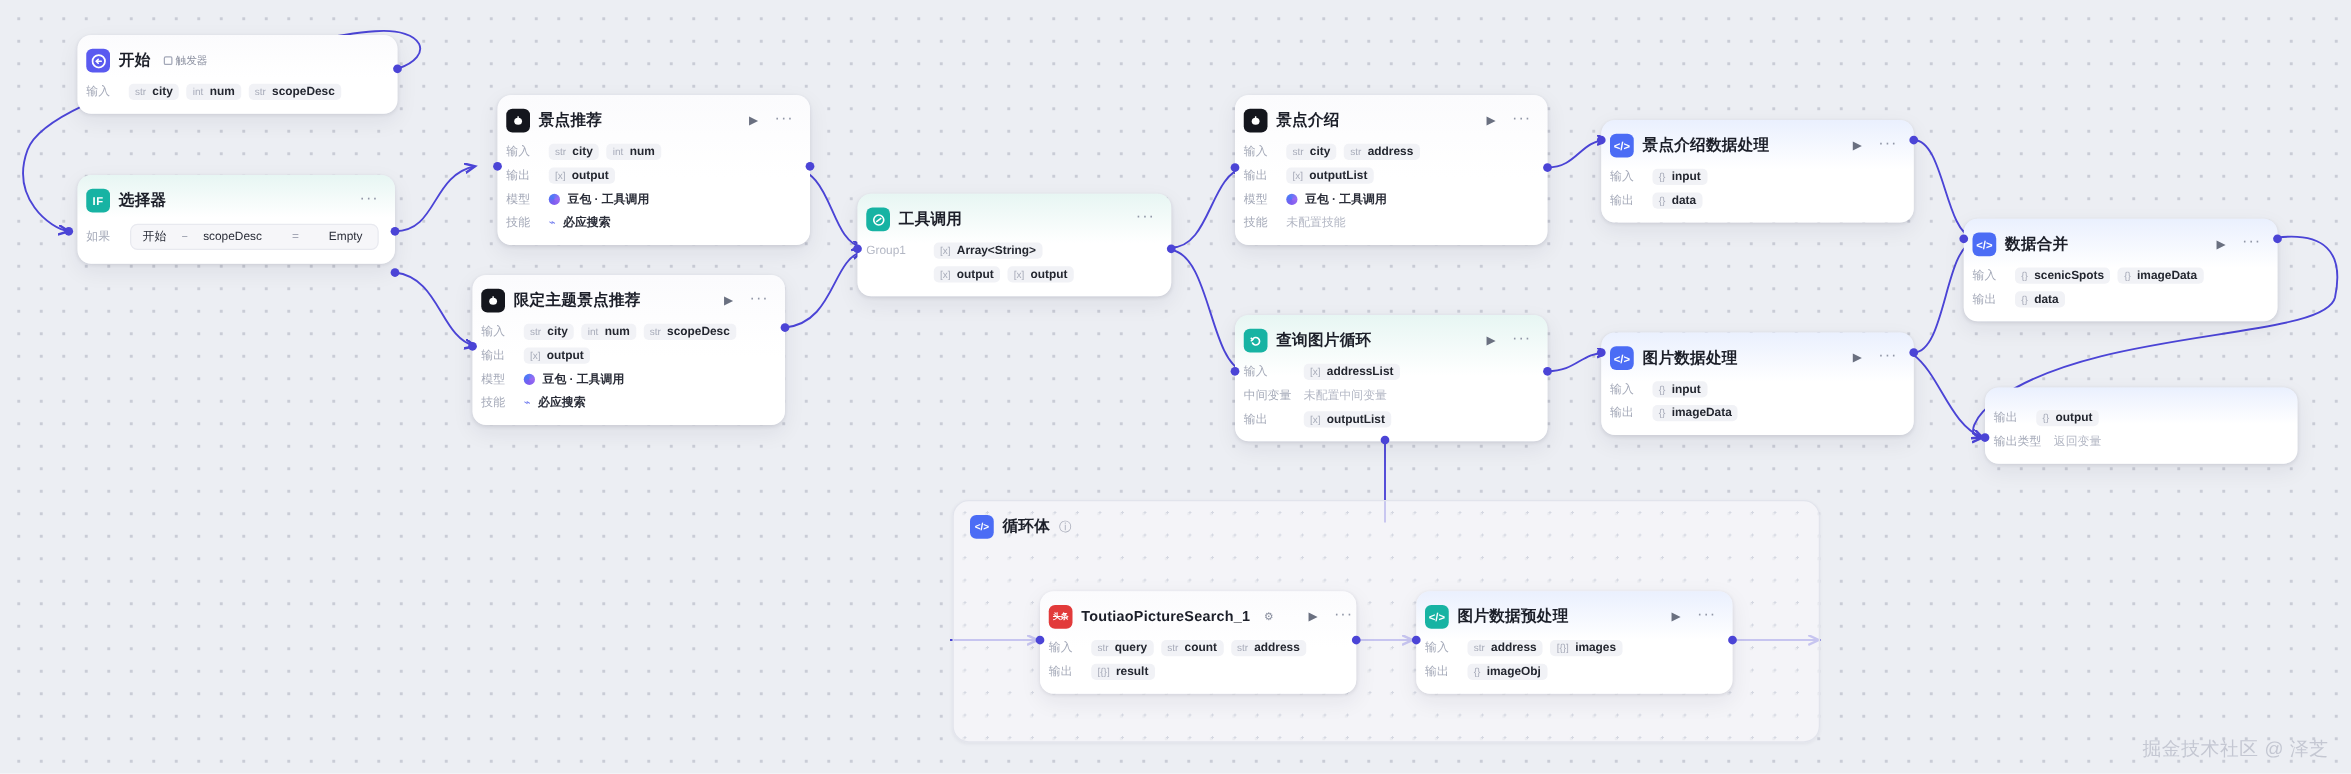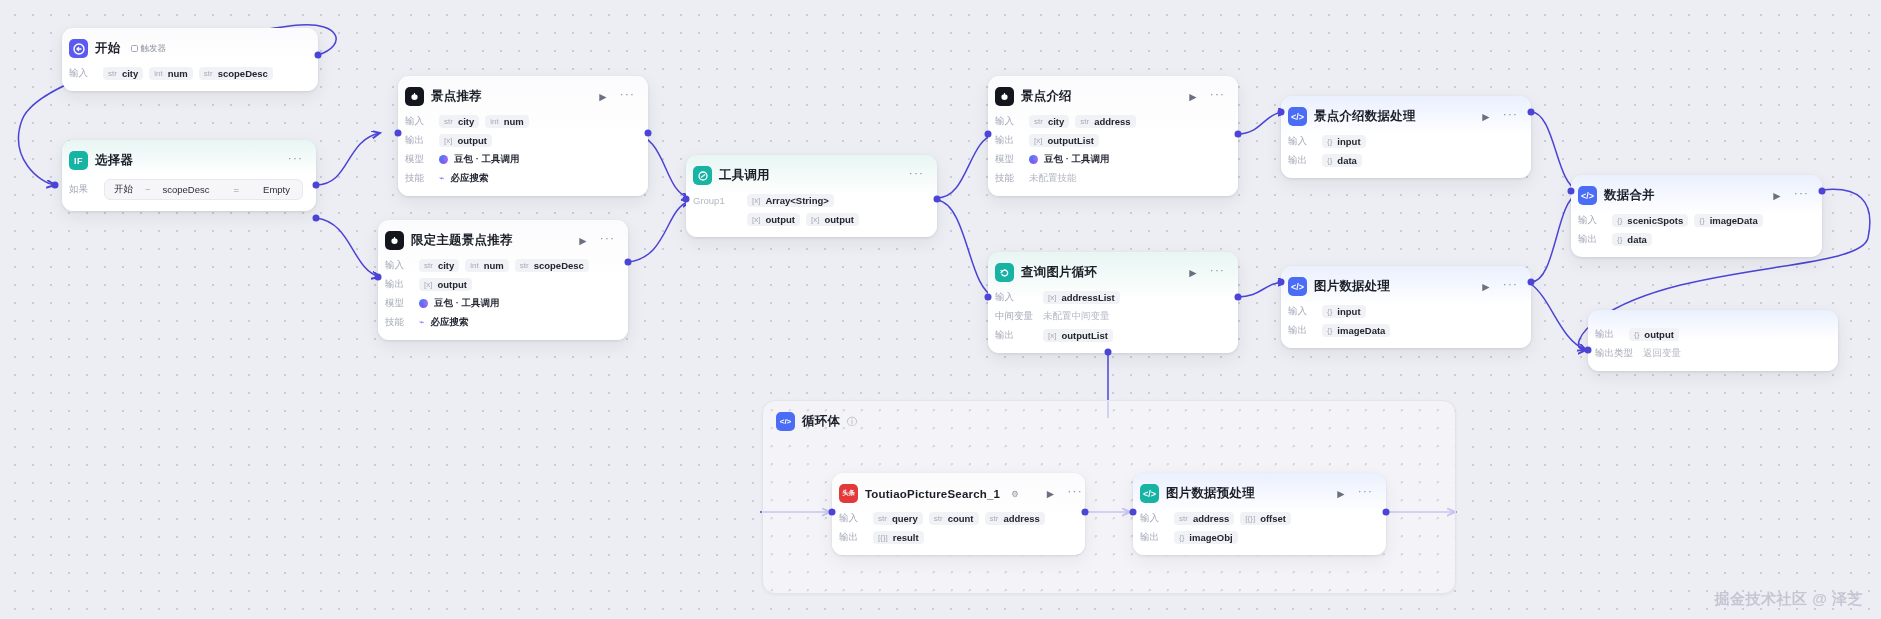--- a/index.html
+++ b/index.html
@@ -87,21 +87,21 @@
   }
   .loophead { display: flex; align-items: center; gap: 7px; padding: 11px 0 0 13px; }
   .loophead .info { font-size: 10px; color: #a7abb9; }
 
   .port {
     position: absolute; width: 7px; height: 7px; border-radius: 50%;
     background: #4b44d6; transform: translate(-50%,-50%);
   }
   .watermark {
     position: absolute; right: 18px; bottom: 10px;
-    font-size: 15px; color: #c4c7d2; font-weight: 700; letter-spacing: .5px;
+    font-size: 15px; color: #c4c7d2; font-weight: 400; letter-spacing: .5px;
   }
 </style>
 </head>
 <body>
 
 <div id="canvas">
 
   <svg class="edges">
     <defs>
       <marker id="ar" markerWidth="7" markerHeight="7" refX="5.6" refY="2.6" orient="auto">
@@ -578,21 +578,21 @@
     </div>
     <div class="rows">
       <div class="row">
         <span class="rlab">输入</span>
         <span class="chip">
             <span class="ty">str</span>
             <span>address</span>
           </span>
         <span class="chip">
             <span class="ty">[{}]</span>
-            <span>offset</span>
+            <span>images</span>
           </span>
       </div>
       <div class="row">
         <span class="rlab">输出</span>
         <span class="chip">
             <span class="ty">{}</span>
             <span>imageObj</span>
           </span>
       </div>
     </div>

